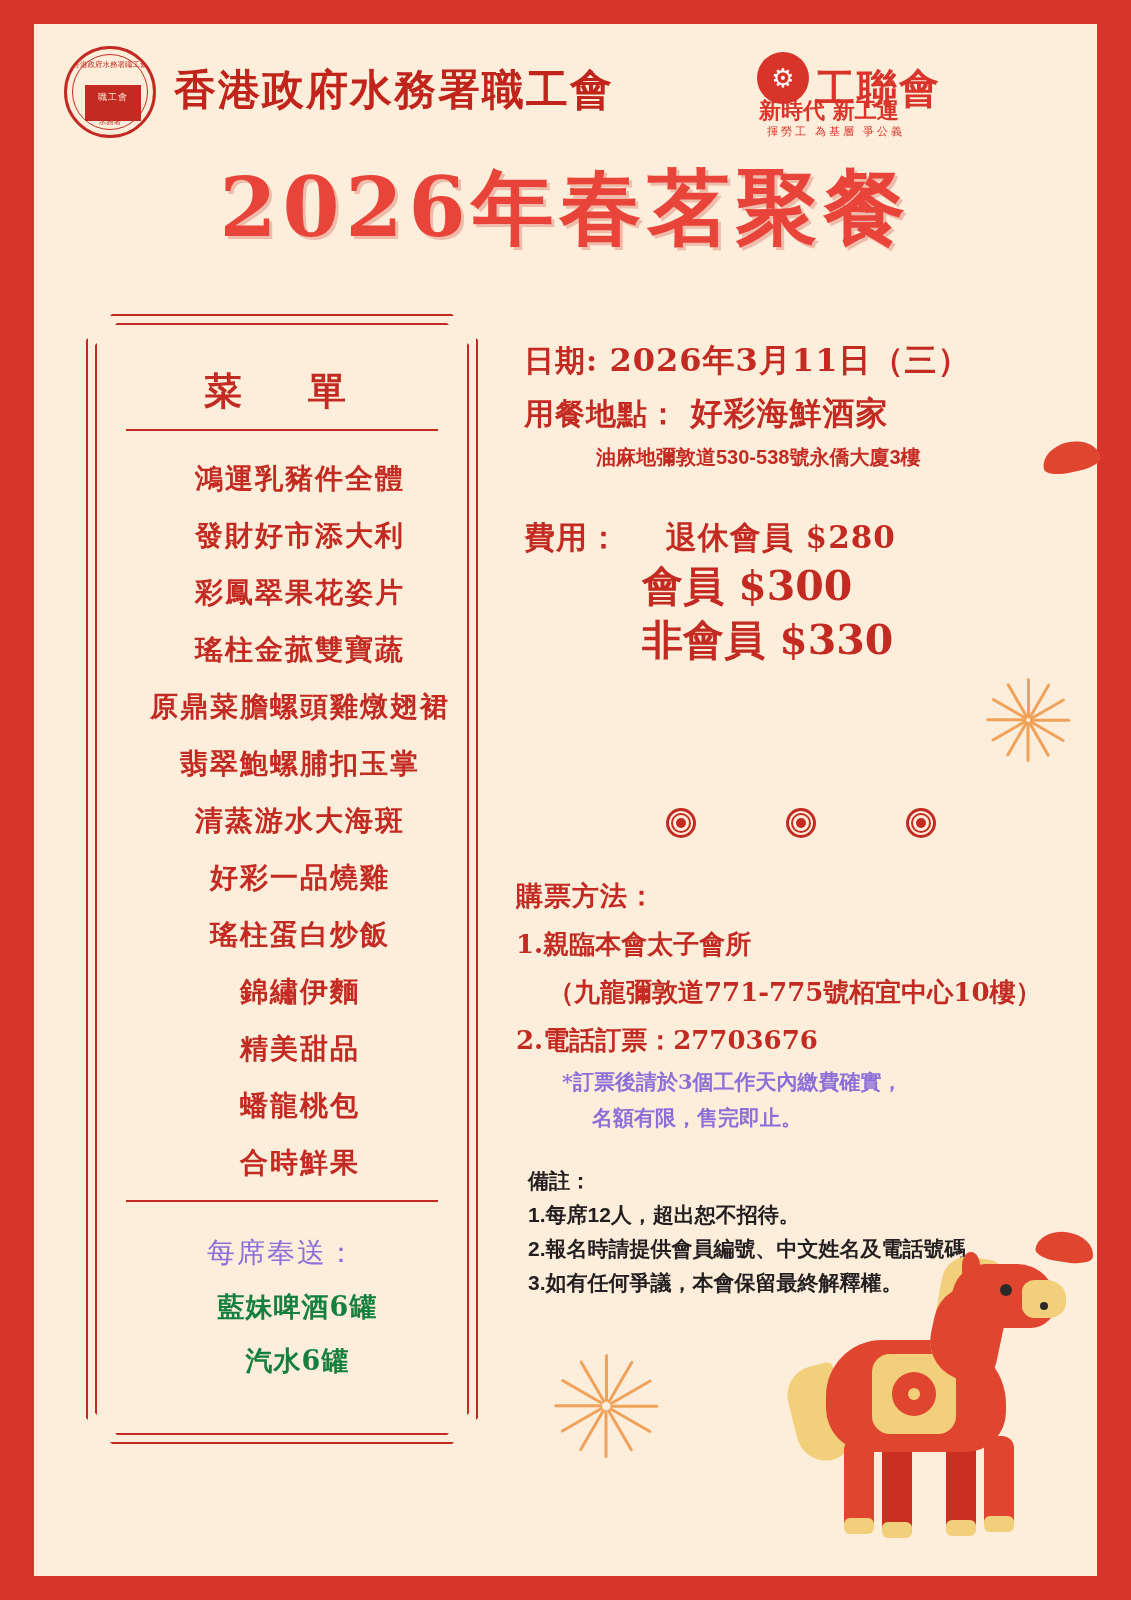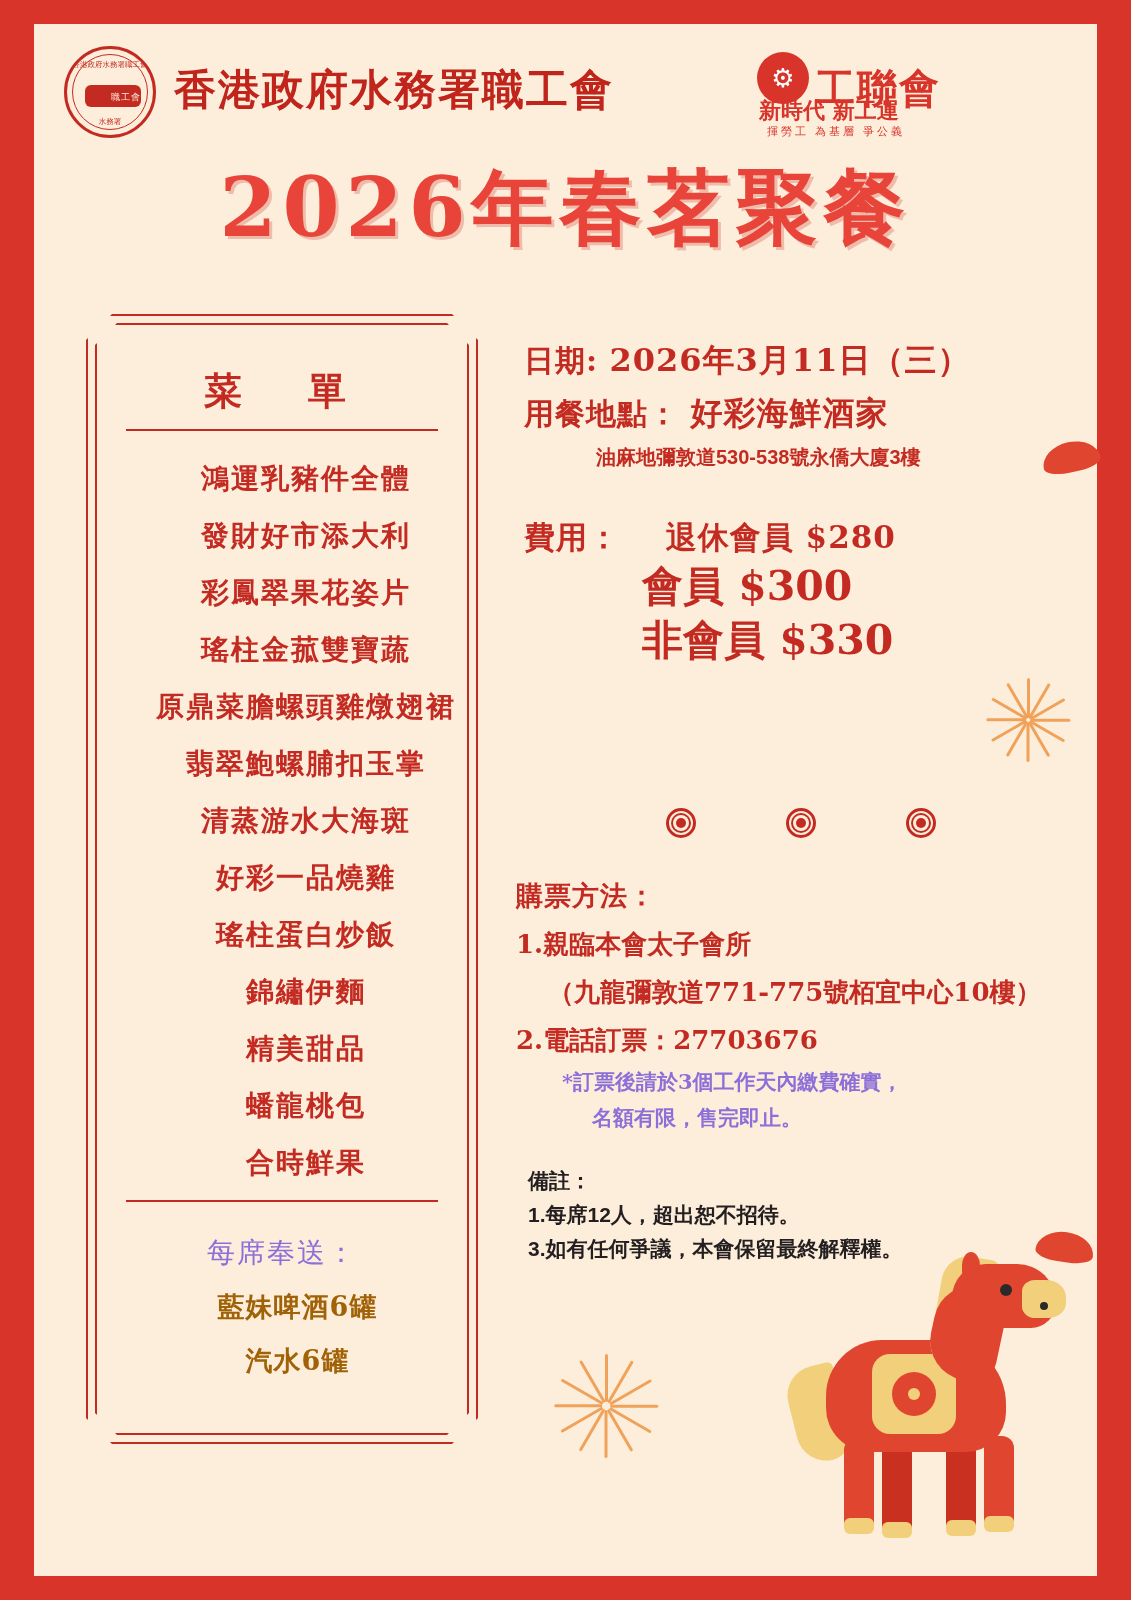--- a/index.html
+++ b/index.html
@@ -47,28 +47,27 @@
     position: absolute;
     width: 100%;
     text-align: center;
     font-size: 7.5px;
     color: #c32b22;
     top: 11px;
   }
   .union-seal .seal-mid {
     position: absolute;
     left: 18px; top: 36px;
-    width: 56px; height: 22px;
+    width: 56px; height: 36px;
     background: #c32b22;
     color: #fdeedb;
     font-size: 9px;
     line-height: 24px;
-    text-align: right;
+    text-align: center;
     letter-spacing: 1px;
-    border-radius: 6px;
   }
   .union-seal .seal-bot {
     position: absolute;
     width: 100%; bottom: 8px;
     text-align: center;
     font-size: 7.5px;
     color: #c32b22;
   }
   .org-title {
     position: absolute;
@@ -174,21 +173,21 @@
   .rule {
     position: absolute;
     left: 40px; right: 40px;
     height: 2px;
     background: #c32b22;
   }
   .rule.top { top: 115px; }
   .rule.bottom { top: 886px; }
   .dish-list {
     position: absolute;
-    left: 12px; top: 136px; width: 100%; padding-left: 24px;
+    left: 6px; top: 136px; width: 100%; padding-left: 24px;
   }
   .dish {
     text-align: center;
     font-family: "DejaVu Serif", serif;
     font-weight: bold;
     font-size: 28px;
     color: #c32b22;
     letter-spacing: 2px;
     line-height: 57px;
     white-space: nowrap;
@@ -203,21 +202,21 @@
     font-weight: normal;
     font-size: 28px;
     color: #8d6fd8;
     letter-spacing: 2px;
     line-height: 54px;
   }
   .gift-item {
     font-family: "DejaVu Serif", serif;
     font-weight: bold;
     font-size: 27px;
-    color: #a16207;
+    color: #15803d;
     letter-spacing: 1px;
     line-height: 54px;
     margin-left: 31px;
   }
 
   
   .info {
     position: absolute;
     left: 490px; top: 310px;
     width: 540px;
@@ -567,20 +566,21 @@
     <div class="buy-line">1.親臨本會太子會所</div>
     <div class="buy-line buy-sub">（九龍彌敦道771-775號栢宜中心10樓）</div>
     <div class="buy-line">2.電話訂票：27703676</div>
     <div class="note-purple">*訂票後請於3個工作天內繳費確實，</div>
     <div class="note-purple indent">名額有限，售完即止。</div>
   </div>
 
   <div class="remarks">
     <div class="remarks-head">備註：</div>
     <div class="remarks-line">1.每席12人，超出恕不招待。</div>
+    <div class="remarks-line">2.報名時請提供會員編號、中文姓名及電話號碼</div>
     <div class="remarks-line">3.如有任何爭議，本會保留最終解釋權。</div>
   </div>
 
   <div class="ingot a"></div>
   <div class="ingot b"></div>
 
   <div class="spark s1">
     <i style="transform:rotate(0deg)"></i>
       <i style="transform:rotate(30deg)"></i>
     <i style="transform:rotate(60deg)"></i>

